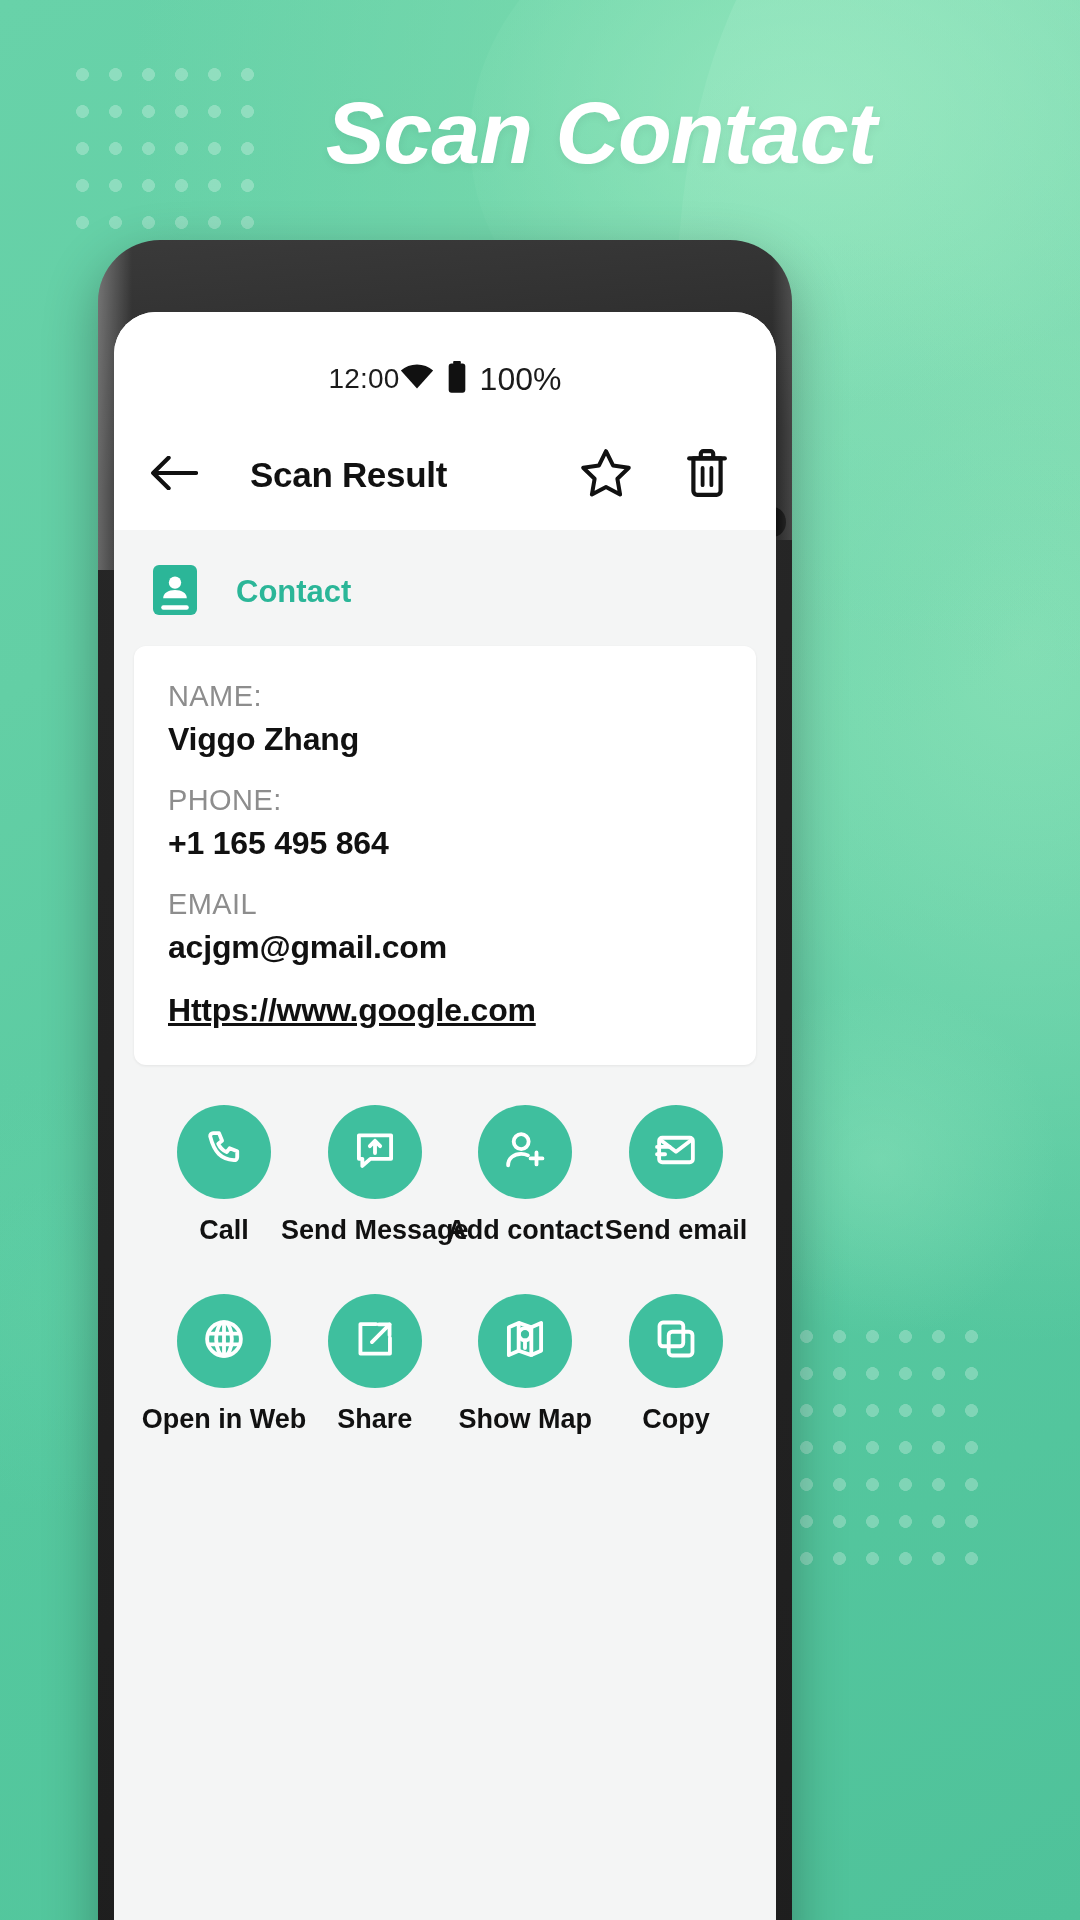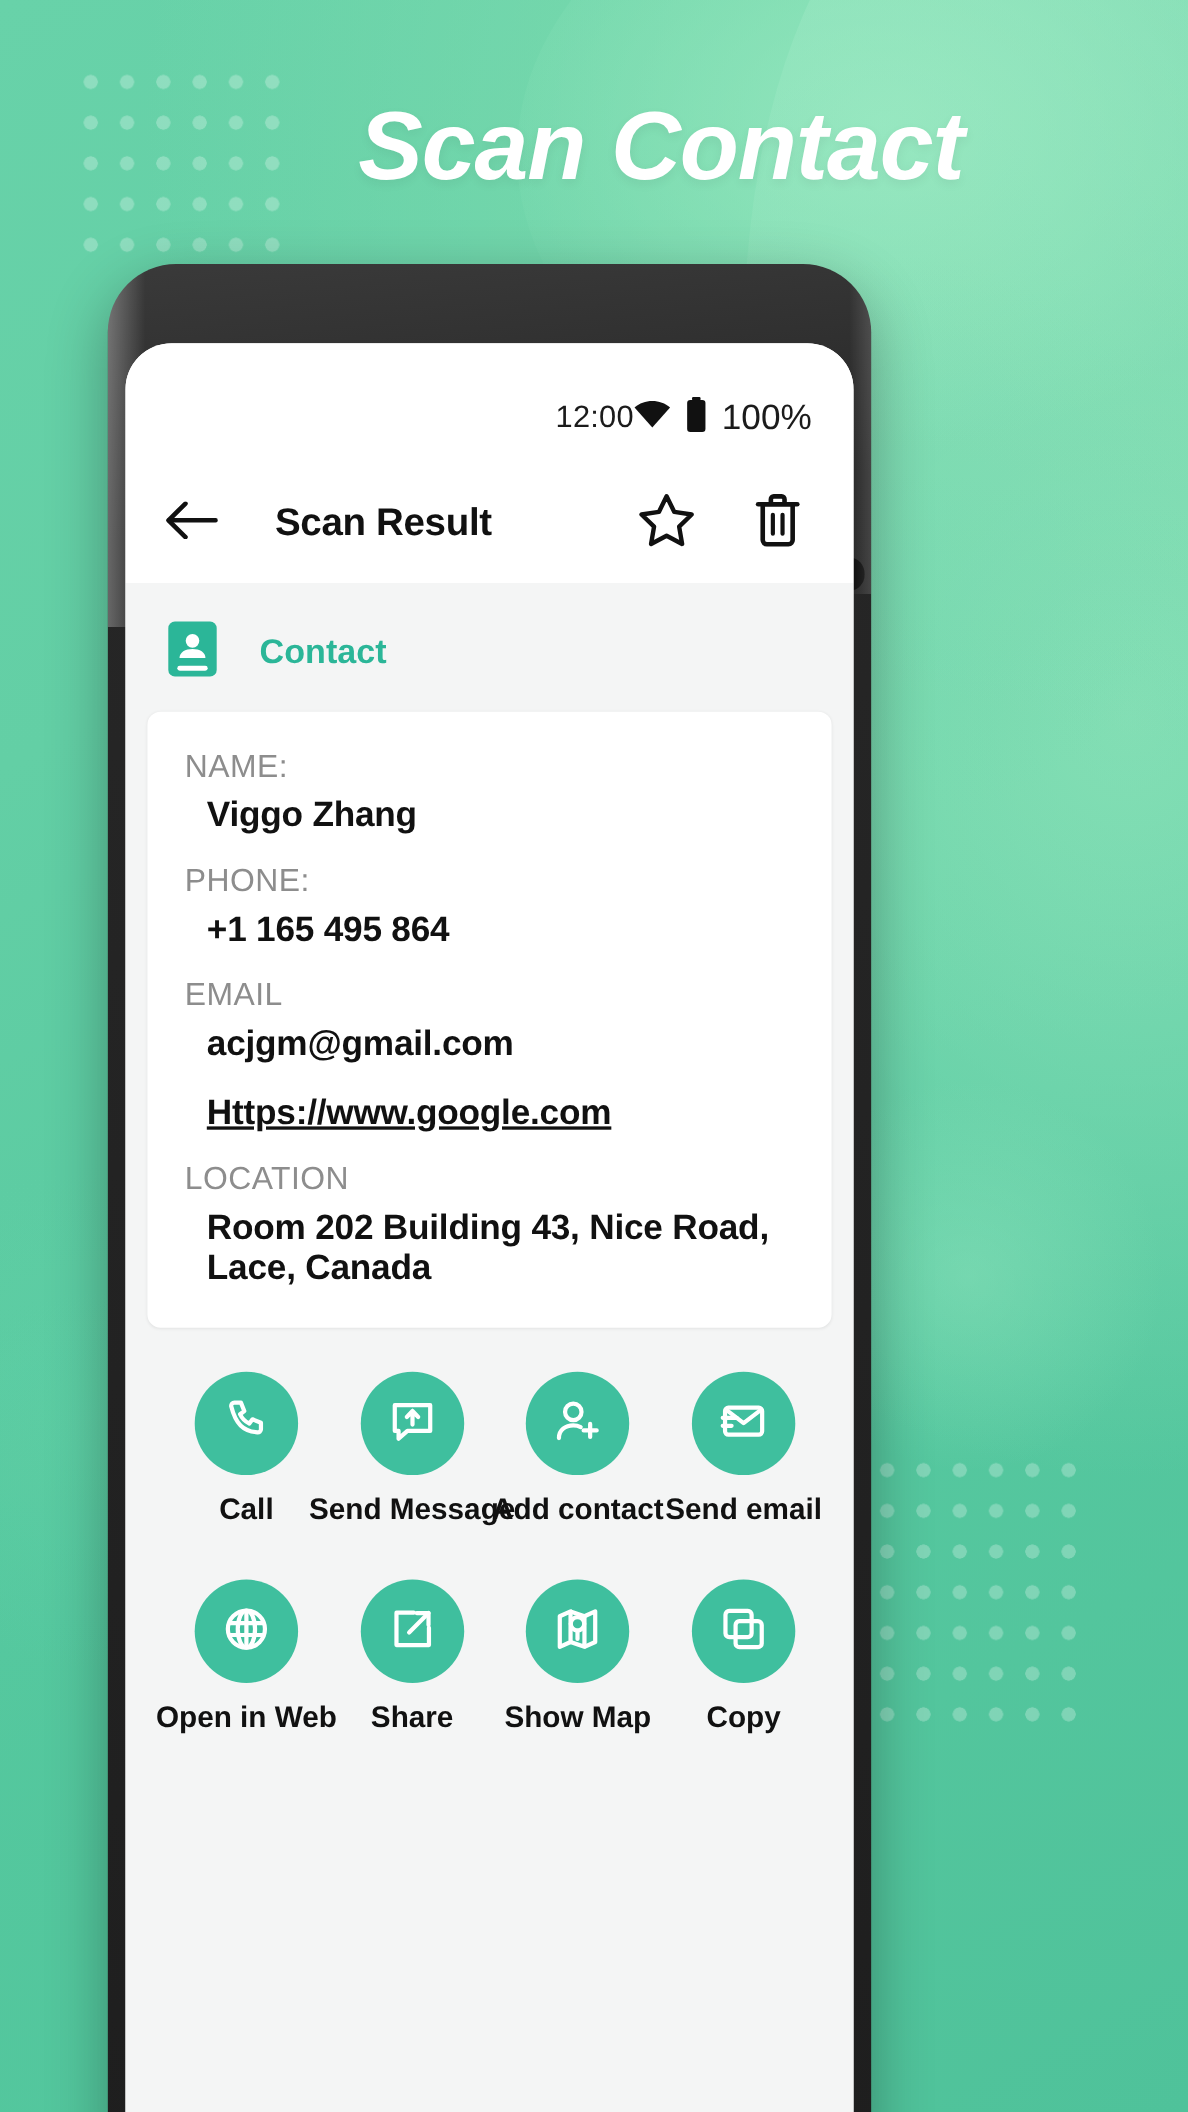--- a/index.html
+++ b/index.html
@@ -85,21 +85,21 @@
     position:absolute; left:16px; top:72px;
     width:662px; height:1648px;
     background:#ffffff;
     border-radius:42px 42px 0 0;
     overflow:hidden;
   }
 
   
   .statusbar {
     height:108px; display:flex; align-items:center;
-    justify-content:flex-end; padding:26px 38px 0 38px;
+    justify-content:center; padding:26px 38px 0 38px;
     background:#fff;
   }
   .status-time { font-size:28px; color:#1b1b1b; letter-spacing:.2px; }
   .status-right { display:flex; align-items:center; gap:13px; }
   .status-batt-text { font-size:32px; color:#1b1b1b; }
 
   
   .appbar {
     height:110px; display:flex; align-items:center;
     padding:0 36px; background:#fff; gap:16px;
@@ -121,21 +121,21 @@
     margin:0 20px; background:#fff; border-radius:12px;
     padding:34px 34px 36px 34px;
     box-shadow:0 1px 3px rgba(0,0,0,.07);
   }
   .field { margin-bottom:26px; }
   .field:last-child { margin-bottom:0; }
   .field-label {
     font-size:29px; color:#8d8d8d; letter-spacing:.4px;
     margin-bottom:8px;
   }
-  .field-value { font-size:32px; font-weight:bold; color:#111; letter-spacing:-.2px;margin-left:20px; }
+  .field-value { font-size:32px; font-weight:bold; color:#111; letter-spacing:-.2px; }
   .field-value.link { text-decoration:underline; }
 
   .actions { padding:40px 26px 0 26px;margin-left:10px; }
   .action-row { display:flex; justify-content:space-between; margin-bottom:48px; }
   .action { width:148px; display:flex; flex-direction:column; align-items:center; gap:16px; }
   .action-circle {
     width:94px; height:94px; border-radius:50%;
     background:#3fbf9e; display:flex; align-items:center; justify-content:center;
   }
   .action-label { font-size:27px; font-weight:bold; color:#111; white-space:nowrap; }
@@ -234,24 +234,20 @@
           <div class="field-label">PHONE:</div>
           <div class="field-value">+1 165 495 864</div>
         </div>
         <div class="field">
           <div class="field-label">EMAIL</div>
           <div class="field-value">acjgm@gmail.com</div>
         </div>
         <div class="field">
           <div class="field-value link">Https://www.google.com</div>
         </div>
-        <div class="field">
-          <div class="field-label">LOCATION</div>
-          <div class="field-value">Room 202 Building 43, Nice Road, Lace, Canada</div>
-        </div>
       </div>
 
       <div class="actions">
 
         <div class="action-row">
           <div class="action">
             <div class="action-circle">
               <span>
                 <svg width="46" height="46" viewBox="0 0 24 24">
                   <path d="M6.3 3.2h3.1l1.6 4-2 1.5c.9 2 2.4 3.5 4.4 4.4l1.5-2 4 1.6v3.1c0 .9-.8 1.6-1.7 1.5C10.4 16.7 6.9 13.2 4.8 4.9c-.1-.9.6-1.7 1.5-1.7z" fill="none" stroke="#fff" stroke-width="2" stroke-linejoin="round" stroke-linecap="round"></path>

